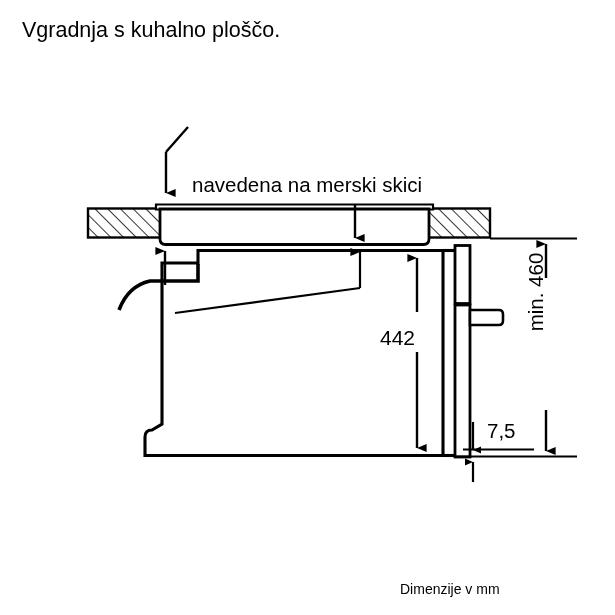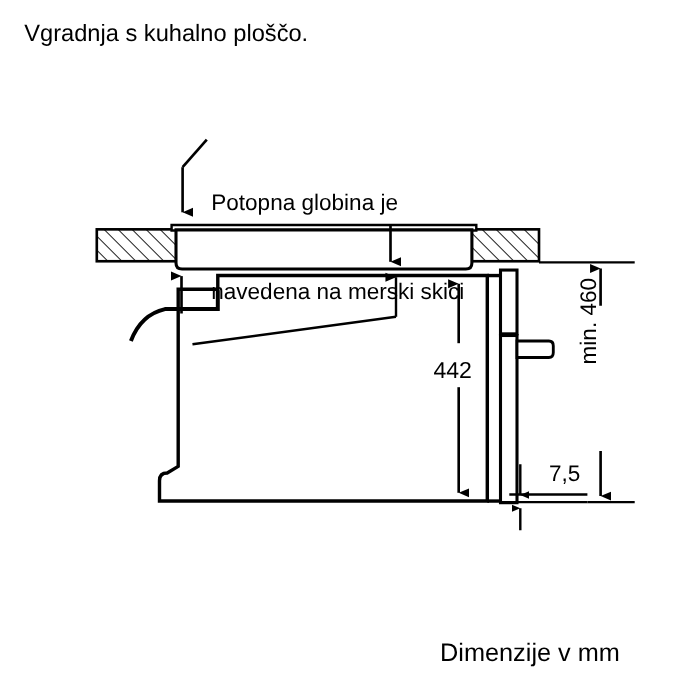--- a/index.html
+++ b/index.html
@@ -40,58 +40,56 @@
     font-size: 20.5px;
     line-height: 1.32;
   }
   #minblock {
     left: 15px;
     top: 314px;
     font-size: 19.5px;
     line-height: 1.53;
   }
   #dim442 {
-    left: 394px;
+    left: 380px;
     top: 327px;
     font-size: 21px;
   }
   #dim75 {
     left: 487px;
     top: 421px;
     font-size: 20.5px;
-    margin-left: 12px;
   }
   #dim460 {
     left: 526px;
     top: 292px;
     font-size: 20.5px;
     transform-origin: 0 0;
     transform: rotate(-90deg) translate(-50%, 0);
     white-space: nowrap;
   }
   #footer {
     left: 400px;
     top: 582px;
-    font-size: 23px;
+    font-size: 14px;
   }
   svg {
     position: absolute;
     left: 0;
     top: 0;
   }
 </style>
 </head>
 <body>
 
 <div id="root">
 
   <div class="txt" id="title">Vgradnja s kuhalno ploščo.</div>
 
   <div class="txt" id="callout">
-    <div>Potopna globina je</div>
     <div>navedena na merski skici</div>
   </div>
 
   <div class="txt" id="minblock">
     
   </div>
 
   <div class="txt" id="dim442">442</div>
 
   <div class="txt" id="dim75">7,5</div>

